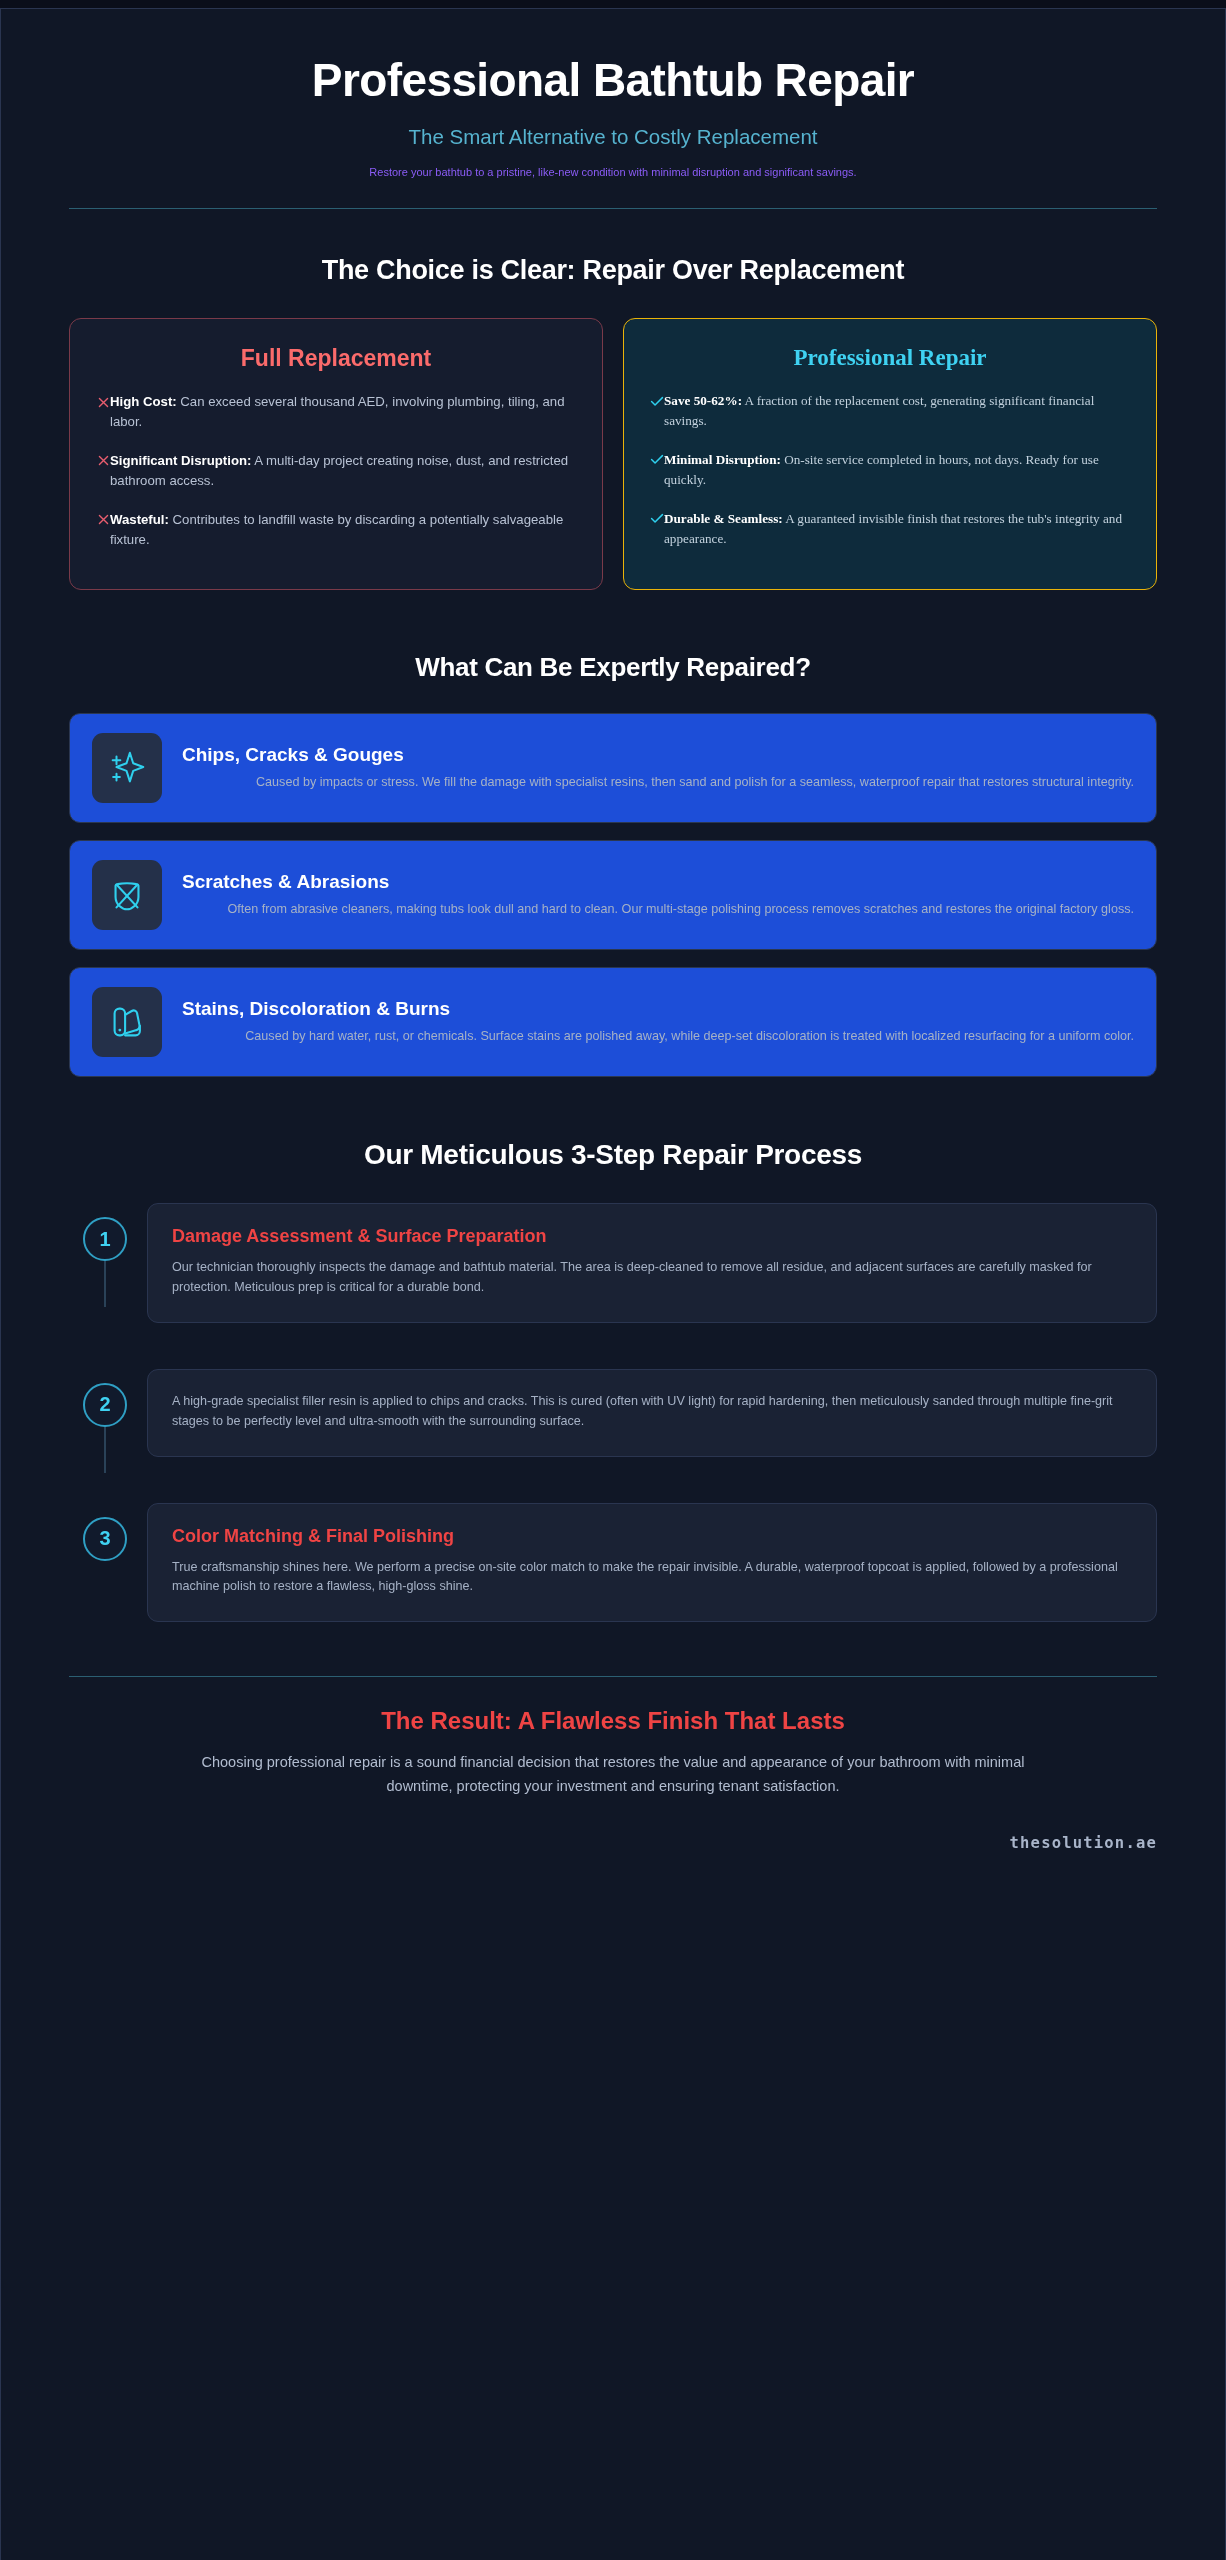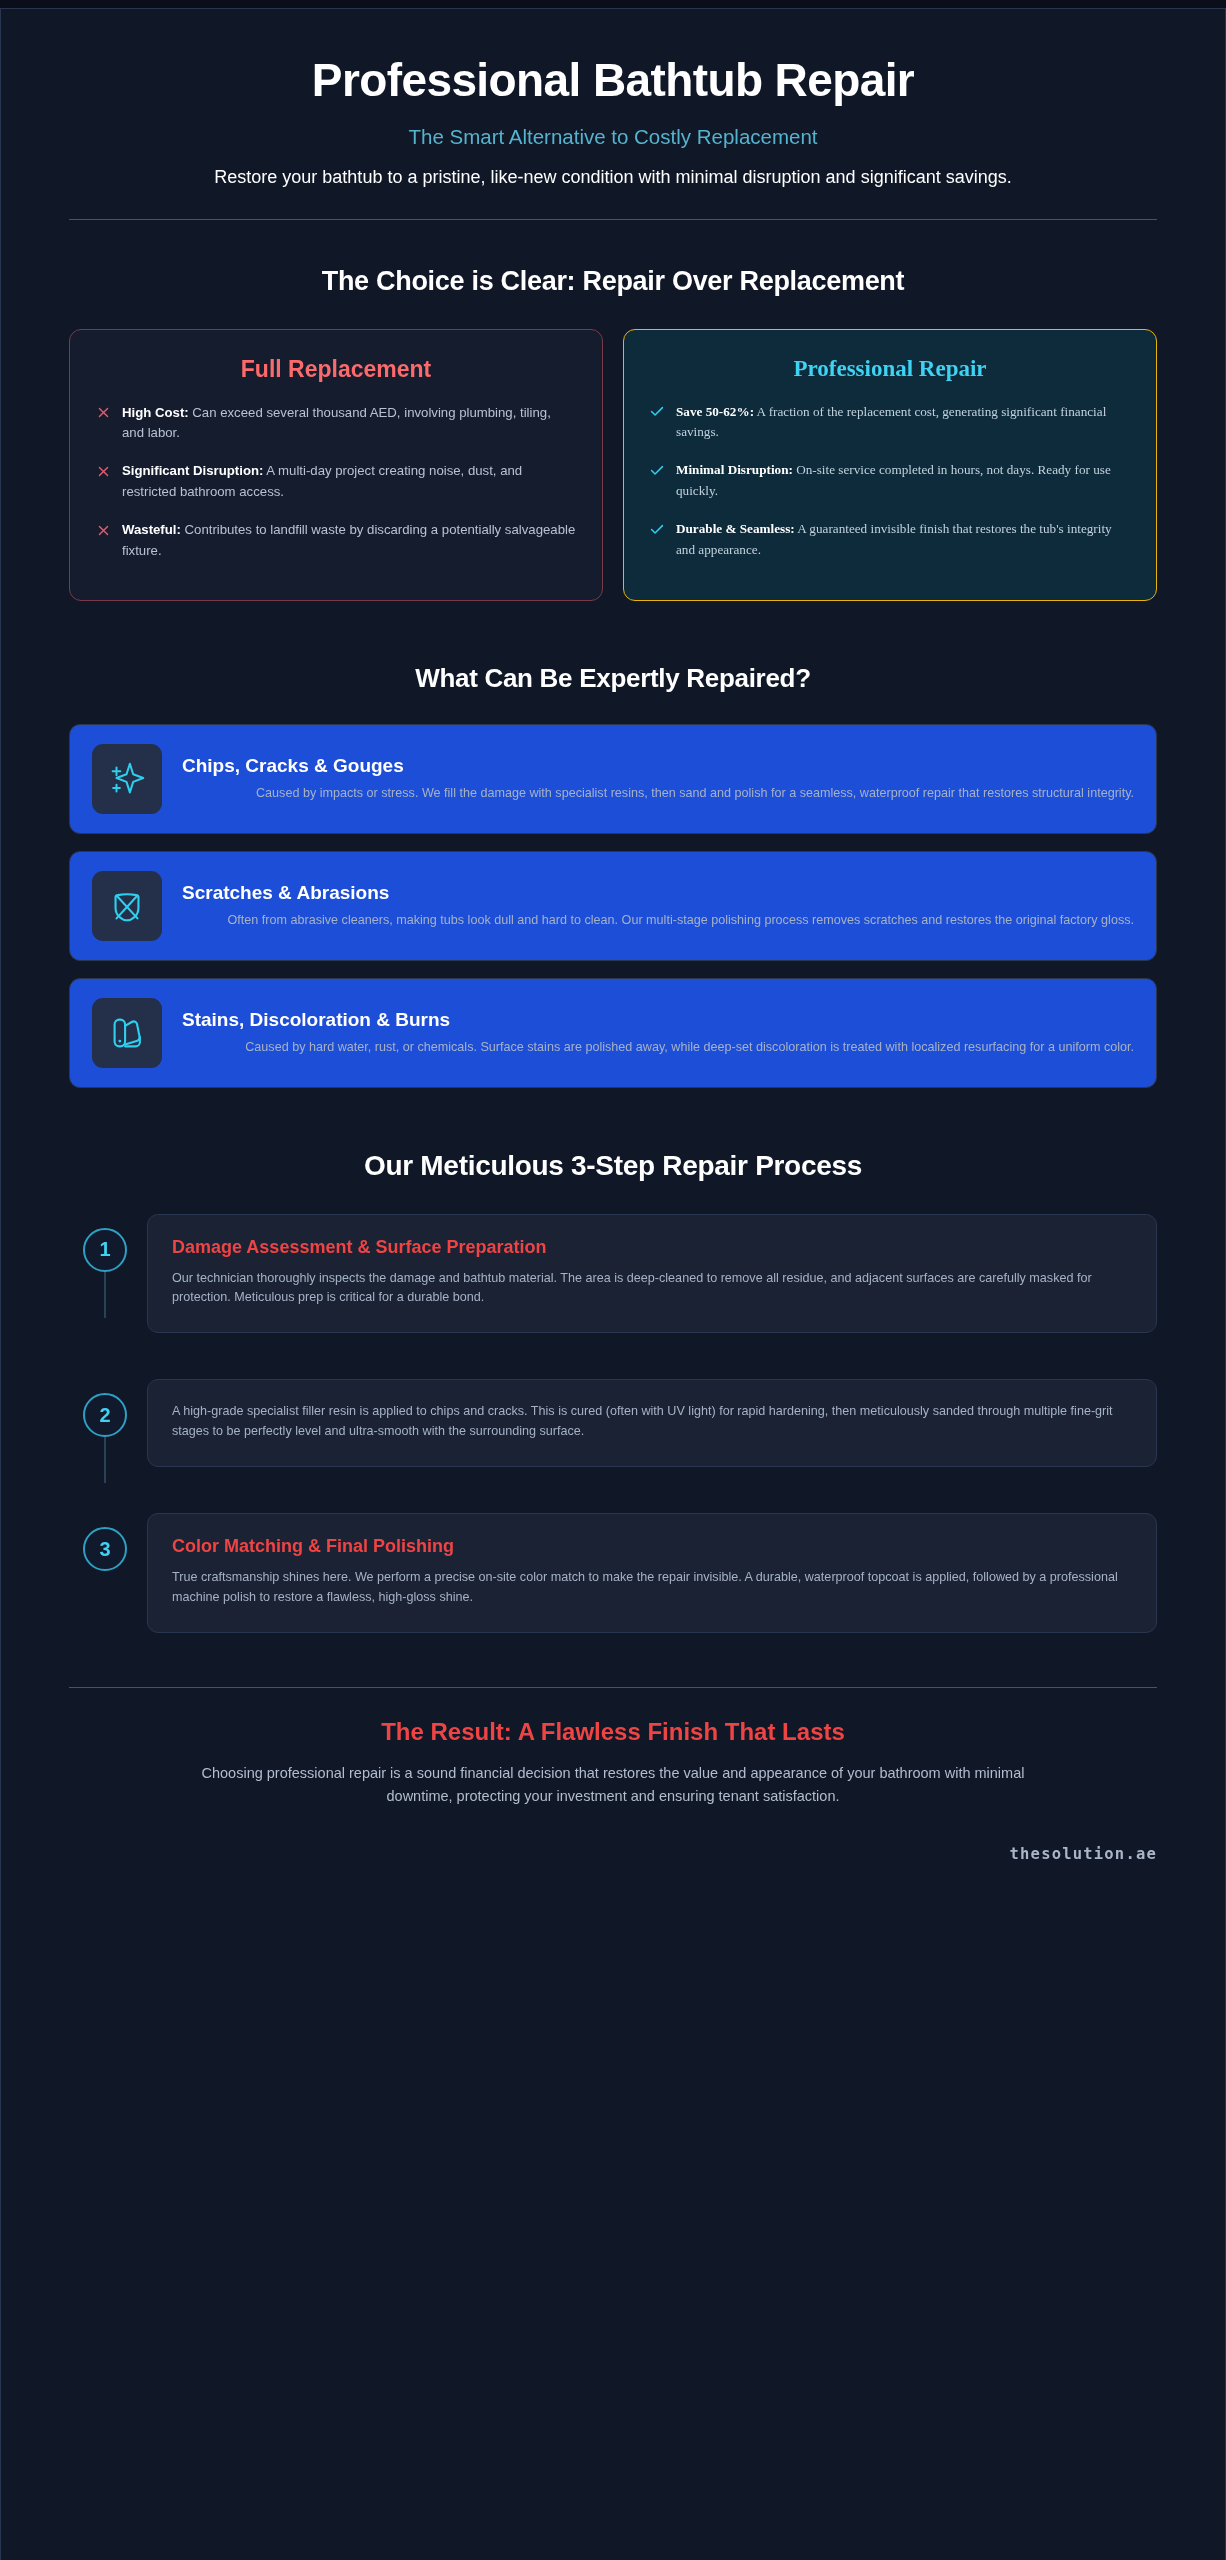--- a/index.html
+++ b/index.html
@@ -35,22 +35,22 @@
     line-height: 1.12;
   }
   .subtitle {
     margin-top: 18px;
     font-size: 20.5px;
     color: #56b3cf;
     font-weight: normal;
   }
   .lede {
     margin-top: 15px;
-    font-size: 18px;
-    color: #ffffff;
+    font-size: 11px;
+    color: #8b5cf6;
     line-height: 1.5;
   }
   .hr-top {
     margin: 28px 0 0 0;
     height: 1px;
     background: #2b5f72;
     border: none;
   }
 
   
@@ -91,21 +91,20 @@
     font-size: 23px;
     font-weight: bold;
     margin-bottom: 20px;
   }
   .cmp-bad .cmp-title  { color: #fb6b6b; }
   .cmp-good .cmp-title { color: #3fd2f2; }
 
   .cmp-list { list-style: none; }
   .cmp-item {
     display: flex;
-    gap: 12px;
     margin-bottom: 18px;
     font-size: 13.2px;
     line-height: 1.55;
     color: #b8c2d4;
     justify-content: center;
   }
   .cmp-item:last-child { margin-bottom: 0; }
   .cmp-mark {
     flex: 0 0 14px;
     width: 14px;

